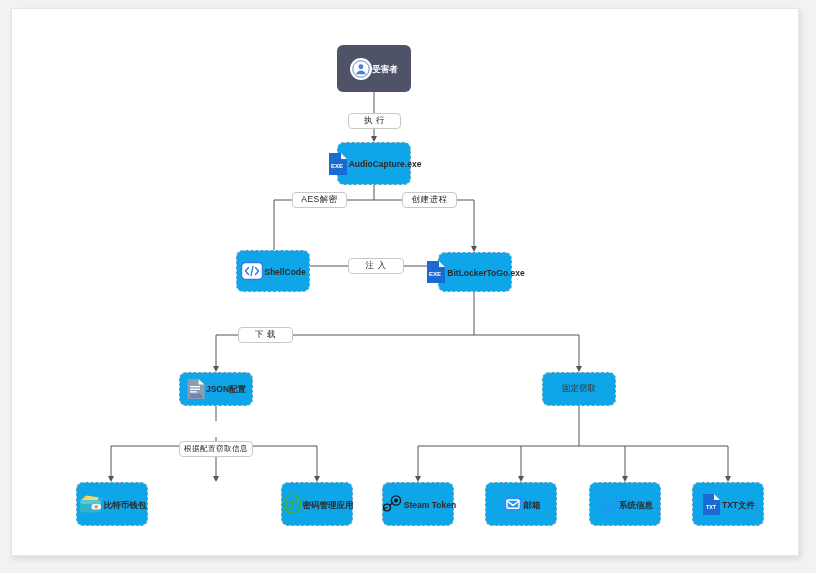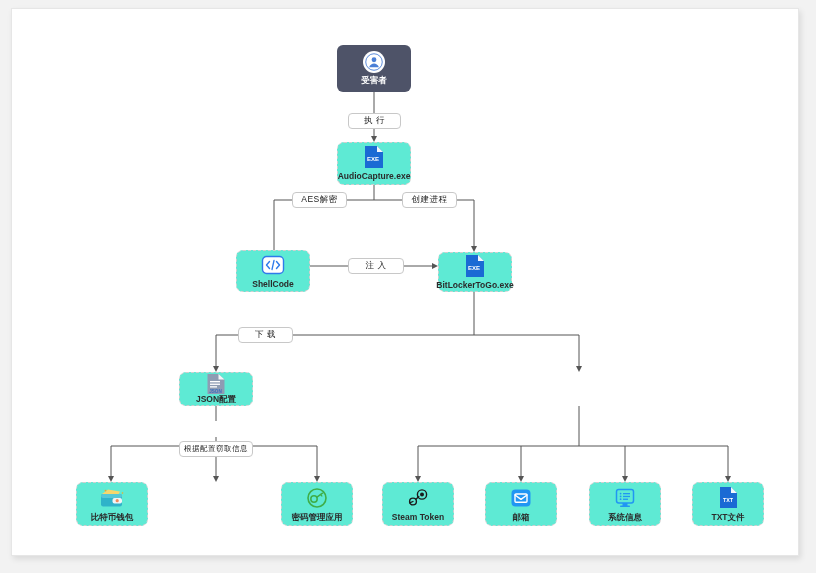--- a/index.html
+++ b/index.html
@@ -28,28 +28,28 @@
   }
   #svg-layer {
     position: absolute;
     left: 0; top: 0;
     width: 786px; height: 546px;
   }
   .node {
     position: absolute;
     box-sizing: border-box;
     display: flex;
-    flex-direction: column;
+    flex-direction: row;
     align-items: center;
     justify-content: center;
   }
   .node-dashed {
     border: 1px dashed #cfcfcf;
     border-radius: 7px;
-    background: #5eead4;
+    background: #0ea5e9;
   }
   .node-label {
     font-size: 8.5px;
     color: #2b2b2b;
     line-height: 1.1;
     white-space: nowrap;
     font-weight: bold;
     margin-top: 3px;
   }
   .node-label-plain {
@@ -227,20 +227,23 @@
           <path d="M12.5 1 l6 5.5 h-6 z" fill="#ffffff" opacity="0.9"></path>
           <rect x="4" y="8" width="10" height="1.3" fill="#ffffff"></rect>
           <rect x="4" y="10.6" width="10" height="1.3" fill="#ffffff"></rect>
           <rect x="4" y="13.2" width="7" height="1.3" fill="#ffffff"></rect>
           <text x="9.5" y="19.5" font-size="4.6" fill="#3a6fbf" text-anchor="middle" font-family="'Liberation Sans',sans-serif" font-weight="bold">JSON</text>
         </svg>
       </span>
       <span class="node-label" style="margin-top:1px;">JSON配置</span>
     </div>
 
+    <div class="node node-dashed" style="left:530px; top:363px; width:74px; height:34px;">
+      <span class="node-label-plain">固定窃取</span>
+    </div>
 
     <div class="edge-label" style="left:167px; top:432px; width:74px; height:16px;">
       <span style="font-size:7.5px;">根据配置窃取信息</span>
     </div>
 
     <div class="node node-dashed" style="left:64px; top:473px; width:72px; height:44px;">
       <span class="icon-wrap">
         <svg width="26" height="22" viewBox="0 0 26 22">
           <path d="M3 7 L9 2.5 L21 4.5 L19 8.5 Z" fill="#f5d76e"></path>
           <rect x="2" y="7" width="21" height="12.5" rx="2.2" fill="#2fb3c9"></rect>

